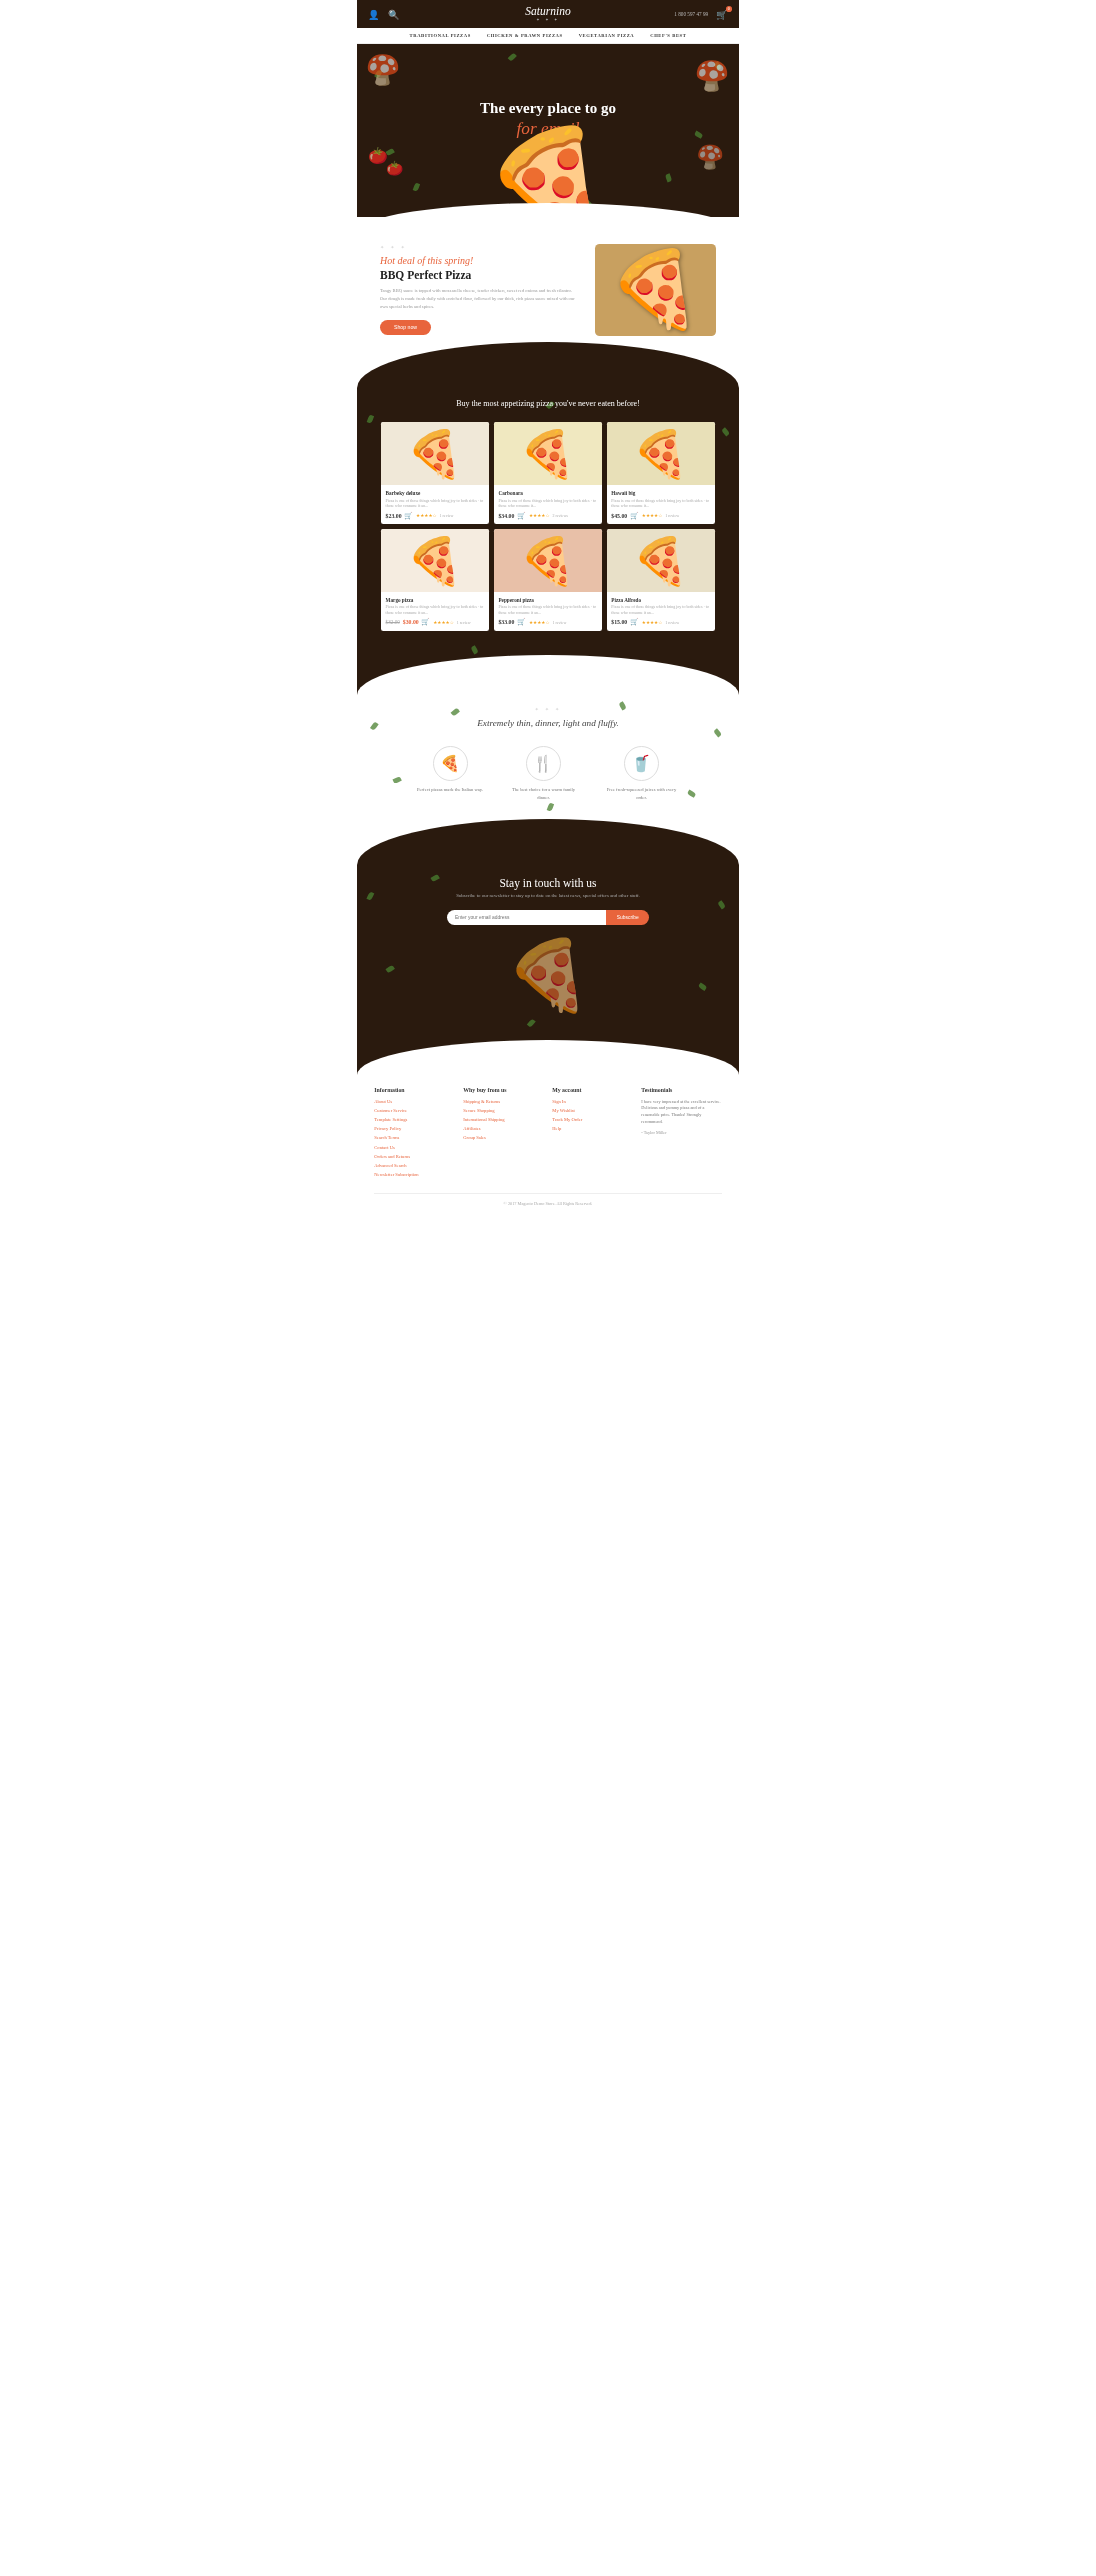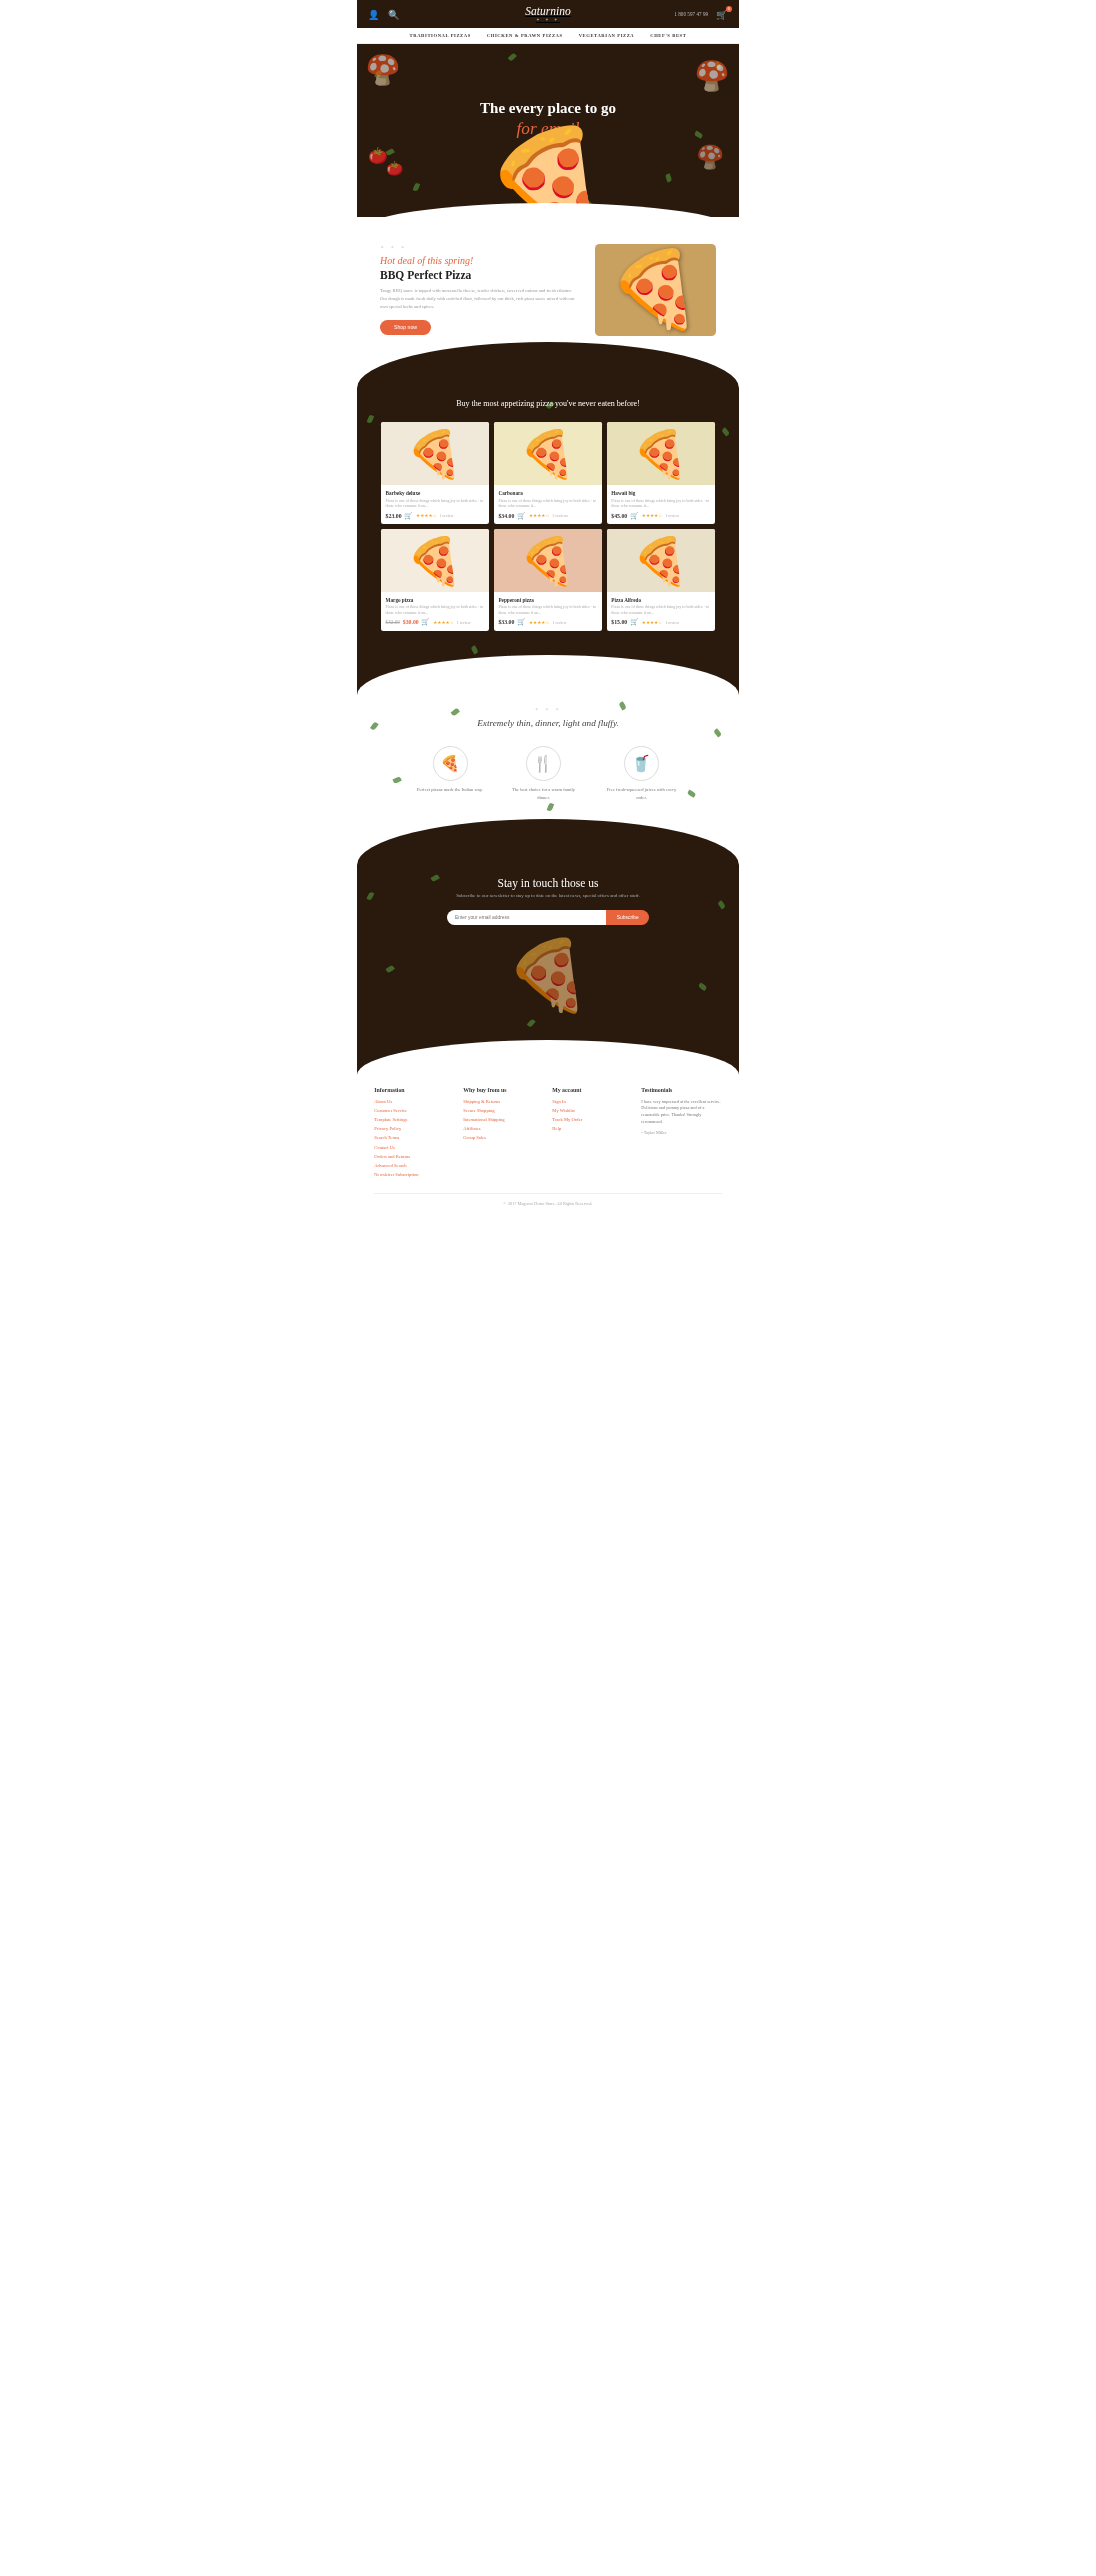--- a/index.html
+++ b/index.html
@@ -22,21 +22,21 @@
     }
   </style>
 </head>
 <body>
 
 <div style="background:#2a1a0e; padding:5.8px 11.5px; display:flex; align-items:center; justify-content:space-between;">
   <div style="display:flex; gap:8px; flex:1;">
     <span style="color:#bbb; font-size:9.2px; cursor:pointer;">👤</span>
     <span style="color:#bbb; font-size:9.2px; cursor:pointer;">🔍</span>
   </div>
-  <div style="flex:1; text-align:center; cursor:pointer;text-decoration:underline;">
+  <div style="flex:1; text-align:center; cursor:pointer;">
     <div style="color:#fff; font-size:11.5px; font-style:italic; font-family:Georgia,serif; line-height:1;">
       <span>Saturnino</span>
     </div>
     <div style="color:#aaa; font-size:4px; letter-spacing:2.3px;">✦ ✦ ✦</div>
   </div>
   <div style="flex:1; display:flex; align-items:center; justify-content:flex-end; gap:8px;">
     <span style="color:#bbb; font-size:5.2px;">1 800 597 47 99</span>
     <div style="position:relative; cursor:pointer;">
       <span style="color:#bbb; font-size:9.2px;">🛒</span>
       <span style="position:absolute; top:-2.9px; right:-4.6px; background:#e8643c; color:#fff; border-radius:50%; font-size:4px; padding:0.6px 2.3px;">0</span>
@@ -239,21 +239,21 @@
 
 <div style="background:#2a1a0e; padding:11.5px 11.5px 35px; text-align:center; position:relative; overflow:hidden;">
   <div class="scattered-leaves" style="position:absolute; inset:0; pointer-events:none;">
     <div class="s-leaf" style="left:3%; top:15%; --r:25deg;"></div>
     <div class="s-leaf" style="left:8%; top:55%; --r:55deg;"></div>
     <div class="s-leaf" style="right:4%; top:20%; --r:-35deg;"></div>
     <div class="s-leaf" style="right:9%; top:65%; --r:-55deg;"></div>
     <div class="s-leaf" style="left:45%; top:85%; --r:40deg;"></div>
     <div class="s-leaf" style="left:20%; top:5%; --r:60deg;"></div>
   </div>
-  <h2 style="color:#fff; font-size:11.5px; margin-bottom:4.6px; font-family:Georgia,serif; font-weight:normal; position:relative; z-index:2;">Stay in touch those us</h2>
+  <h2 style="color:#fff; font-size:11.5px; margin-bottom:4.6px; font-family:Georgia,serif; font-weight:normal; position:relative; z-index:2;">Stay in touch with us</h2>
   <p style="color:#aaa; font-size:4.9px; margin-bottom:11.5px; position:relative; z-index:2;">Subscribe to our newsletter to stay up to date on the latest news, special offers and other stuff.</p>
   <div style="display:flex; justify-content:center; max-width:202px; margin:0 auto 17.3px; position:relative; z-index:2;">
     <input type="email" style="flex: 1 1 0%; padding: 5.2px 8px; font-size: 4.9px; border: none; border-radius: 11.5px 0px 0px 11.5px; outline: none; color: rgb(170, 170, 170); background: rgb(255, 255, 255);" placeholder="Enter your email address">
     <button style="background:#e8643c; color:#fff; border:none; padding:5.2px 10.4px; border-radius:0 11.5px 11.5px 0; font-size:4.9px; cursor:pointer;">Subscribe</button>
   </div>
 
   <div style="font-size:69px; line-height:1; opacity:0.6; position:relative; z-index:2; margin-top:5.8px;">🍕</div>
 </div>
 
 <div style="background:#2a1a0e; height:29px; position:relative;">

